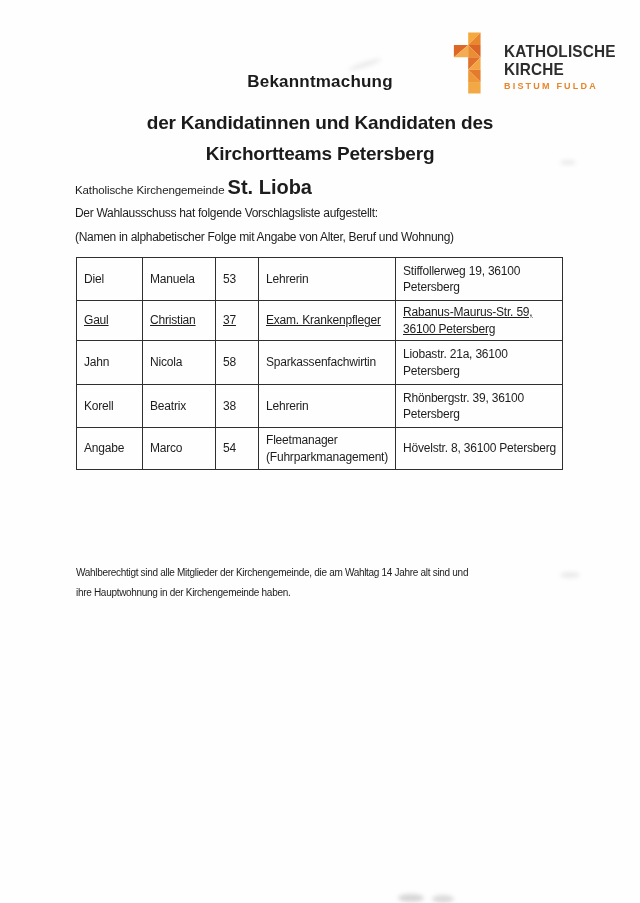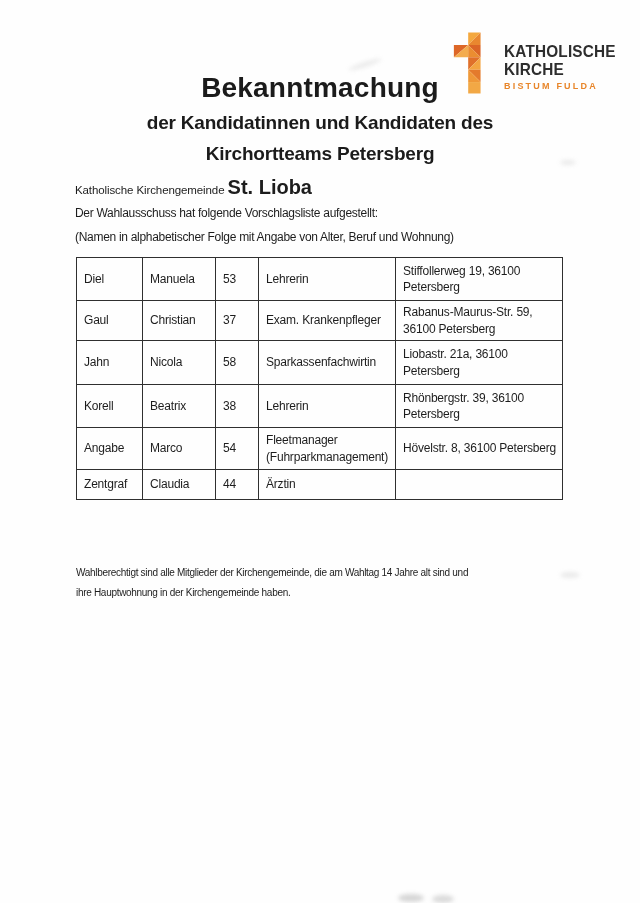--- a/index.html
+++ b/index.html
@@ -17,42 +17,42 @@
   .logo{position:absolute;top:30px;left:452px;display:flex;gap:12px;align-items:flex-start;}
   .logo-cross{display:block;}
   .logo-text{padding-top:12px;}
   .logo-main{font-size:16.5px;font-weight:700;color:#2d2d2d;line-height:18px;
              letter-spacing:.2px;transform:scaleX(.93);transform-origin:left;white-space:nowrap;}
   .logo-sub{margin-top:3px;font-size:9px;font-weight:700;color:var(--accent,#E8862B);
             letter-spacing:2.2px;white-space:nowrap;}
 
   
   .h-main{position:absolute;top:72px;left:0;width:640px;margin:0;text-align:center;
-          font-size:28px;font-weight:700;letter-spacing:.2px;color:#1b1b1b;}
+          font-size:17px;font-weight:700;letter-spacing:.2px;color:#1b1b1b;}
   .h-sub{position:absolute;left:0;width:640px;margin:0;text-align:center;
          font-size:19px;font-weight:700;letter-spacing:-.2px;color:#1b1b1b;}
   .h-sub.line2{top:112px;}
   .h-sub.line3{top:143px;}
 
   
   .parish{position:absolute;top:176px;left:75px;font-size:11.5px;letter-spacing:-.1px;}
   .parish .big{font-size:20px;font-weight:700;letter-spacing:0;}
   .intro-line{position:absolute;left:75px;font-size:12px;letter-spacing:-.3px;}
   .intro-line.l1{top:206px;}
   .intro-line.l2{top:230px;}
 
   
   table.cand{position:absolute;top:257px;left:76px;width:486px;border-collapse:collapse;
              table-layout:fixed;}
   table.cand td{border:1.6px solid #2f2f2f;font-size:12px;line-height:16.5px;
                 letter-spacing:-.2px;padding:3px 3px 3px 7px;vertical-align:middle;
                 white-space:pre;overflow:hidden;color:#1d1d1d;}
   col.c-name{width:66px;} col.c-first{width:73px;} col.c-age{width:43px;}
   col.c-prof{width:137px;} col.c-addr{width:167px;}
-  tr.r-std{height:43px;} tr.r2{height:23px;} tr.r3{height:44px;padding-left:12px;}
+  tr.r-std{height:43px;} tr.r2{height:23px;text-decoration:underline;} tr.r3{height:44px;padding-left:12px;}
   tr.r5{height:42px;} tr.r-last{height:30px;}
 
   
   .footer{position:absolute;top:563px;left:76px;width:530px;font-size:10px;
           line-height:19.5px;letter-spacing:-.3px;white-space:pre-line;color:#1d1d1d;}
 
   
   .artifact{position:absolute;background:rgba(130,130,130,.16);filter:blur(2px);
             border-radius:50%;pointer-events:none;}
   .a1{top:62px;left:348px;width:34px;height:5px;transform:rotate(-18deg);}
@@ -137,27 +137,20 @@
 Petersberg</td>
       </tr>
       <tr class="r5">
         <td>Angabe</td>
         <td>Marco</td>
         <td>54</td>
         <td>Fleetmanager
 (Fuhrparkmanagement)</td>
         <td>Hövelstr. 8, 36100 Petersberg</td>
       </tr>
-      <tr class="r-last">
-        <td>Zentgraf</td>
-        <td>Claudia</td>
-        <td>44</td>
-        <td>Ärztin</td>
-        <td></td>
-      </tr>
     </tbody>
   </table>
 
   <div class="footer">Wahlberechtigt sind alle Mitglieder der Kirchengemeinde, die am Wahltag 14 Jahre alt sind und
 ihre Hauptwohnung in der Kirchengemeinde haben.</div>
 
   <div class="artifact a1"></div>
   <div class="artifact a2"></div>
   <div class="artifact a3"></div>
   <div class="artifact a4"></div>

